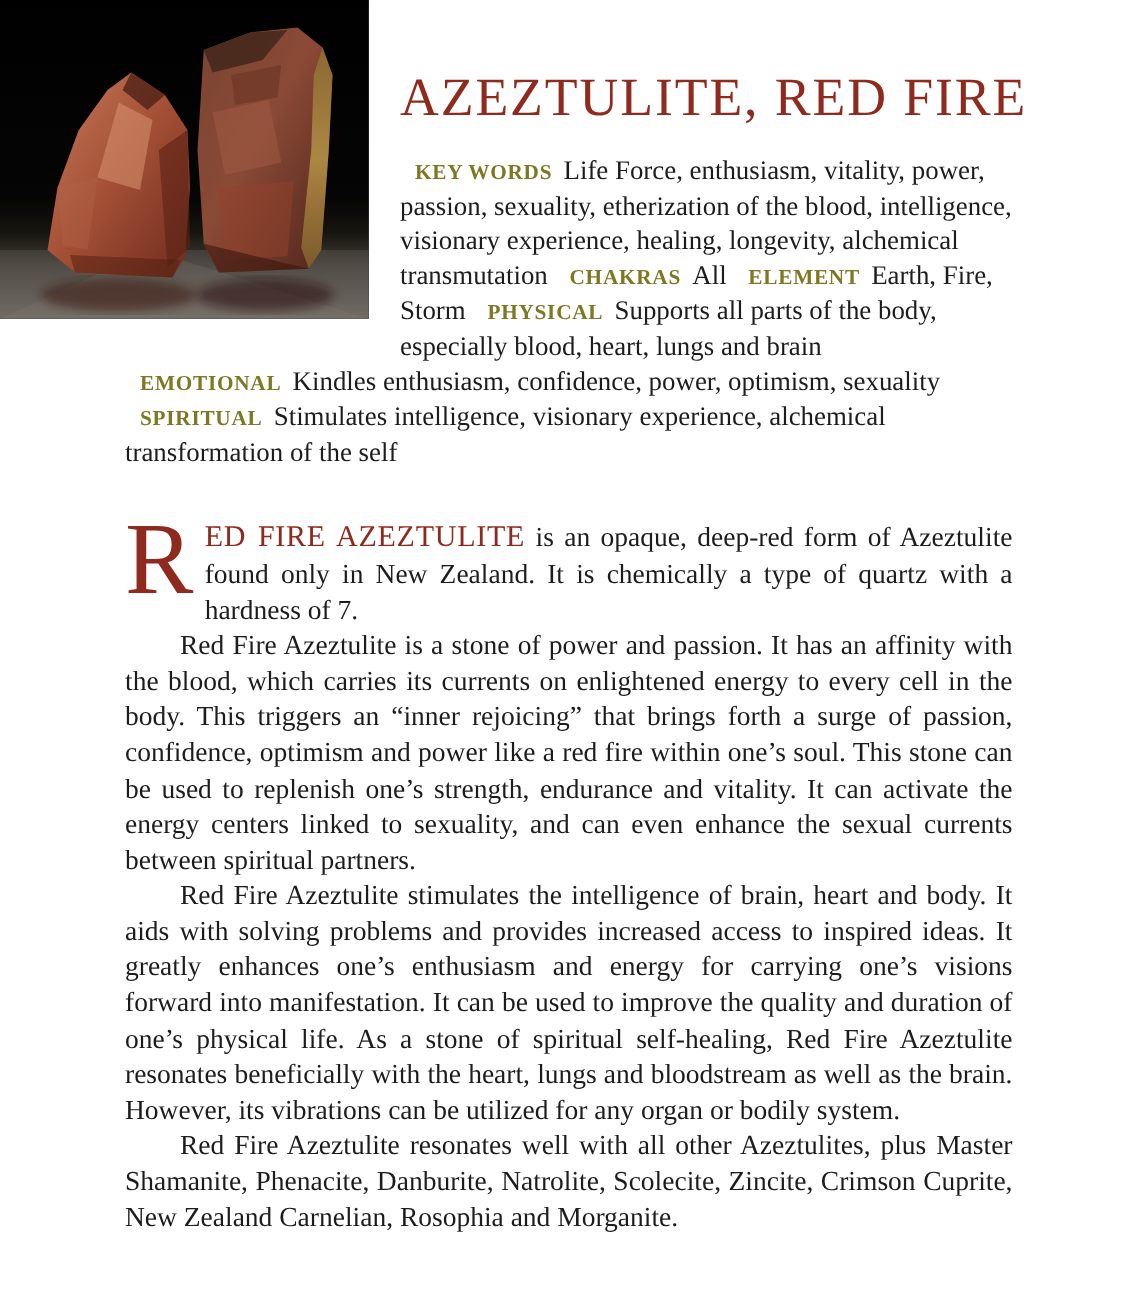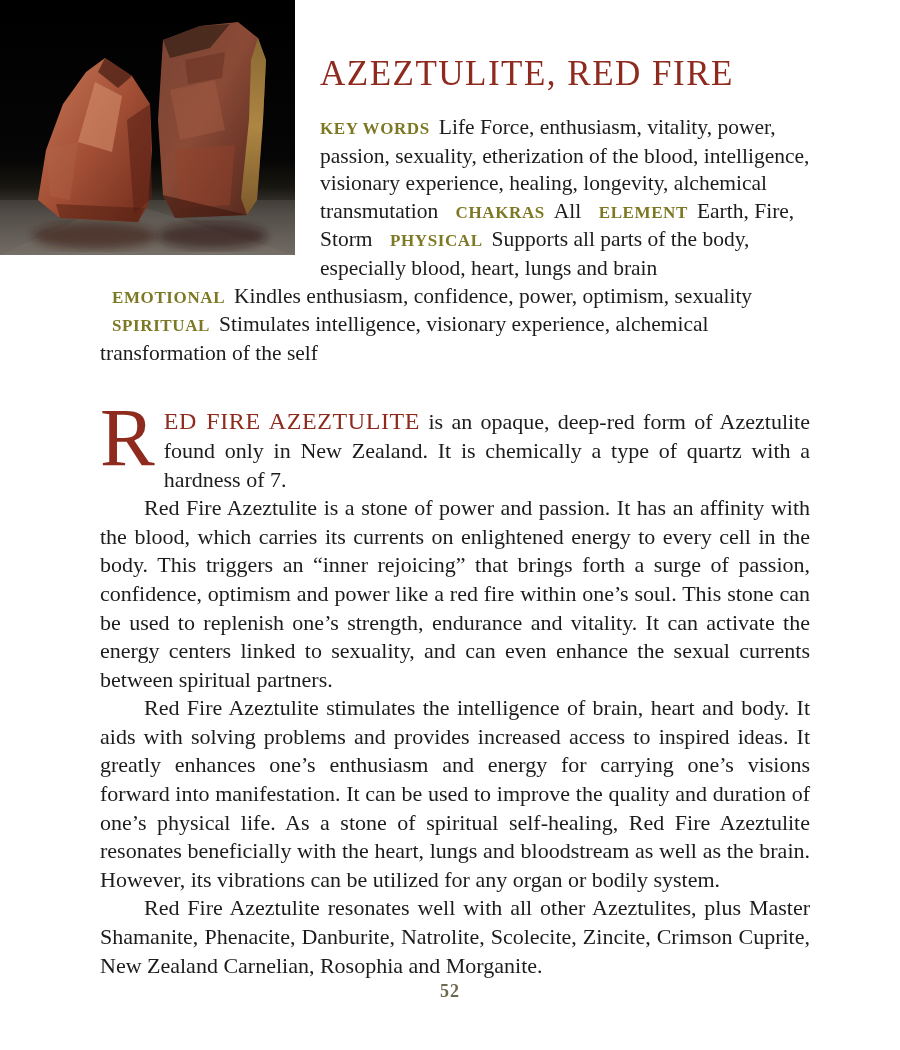--- a/index.html
+++ b/index.html
@@ -25,42 +25,42 @@
     width: 295px;
     height: 255px;
     margin: 0 25px 10px -100px;
     background: #030303;
   }
   .photo svg { display: block; width: 295px; height: 255px; }
 
   
   .title {
     margin: 54px 0 0 0;
-    font-size: 35px;
+    font-size: 43px;
     font-weight: normal;
     letter-spacing: 1.5px;
     color: #8e2b1e;
     white-space: nowrap;
   }
 
   
   .kw {
     margin-top: 20px;
     font-size: 21.5px;
     line-height: 27.6px;
     text-align: left;
   }
   .kw-label {
     font-weight: bold;
     color: #7d7824;
     font-size: 17px;
     letter-spacing: 0.6px;
     margin: 0 9px 0 12px;
   }
-  .kw-label.first { margin-left: 0; }
+  .kw-label.first { margin-left: 12px; }
 
   
   .article {
     margin-top: 40px;
     font-size: 22px;
     line-height: 28.6px;
     text-align: justify;
   }
   .body-para { margin: 0; text-indent: 44px; }
   .body-para.lead { text-indent: 0; }
@@ -154,14 +154,13 @@
 
   <div class="article" id="article">
     <p class="body-para lead">
       <span class="dropcap">R</span><span class="leadin">ED FIRE AZEZTULITE</span><span> is an opaque, deep-red form of Azeztulite found only in New Zealand. It is chemically a type of quartz with a hardness of 7.</span>
     </p>
   <p class="body-para">Red Fire Azeztulite is a stone of power and passion.  It has an affinity with the blood, which carries its currents on enlightened energy to every cell in the body. This triggers an “inner rejoicing” that brings forth a surge of passion, confidence, optimism and power like a red fire within one’s soul. This stone can be used to replenish one’s strength, endurance and vitality. It can activate the energy centers linked to sexuality, and can even enhance the sexual currents between spiritual partners.</p>
       <p class="body-para">Red Fire Azeztulite stimulates the intelligence of brain, heart and body. It aids with solving problems and provides increased access to inspired ideas. It greatly enhances one’s enthusiasm and energy for carrying one’s visions forward into manifestation. It can be used to improve the quality and duration of one’s physical life. As a stone of spiritual self-healing, Red Fire Azeztulite resonates beneficially with the heart, lungs and bloodstream as well as the brain. However, its vibrations can be utilized for any organ or bodily system.</p>
       <p class="body-para">Red Fire Azeztulite resonates well with all other Azeztulites, plus Master Shamanite, Phenacite, Danburite, Natrolite, Scolecite, Zincite, Crimson Cuprite, New Zealand Carnelian, Rosophia and Morganite.</p>
     </div>
 
-  <div class="folio">52</div>
 </div>
 
 </body></html>

